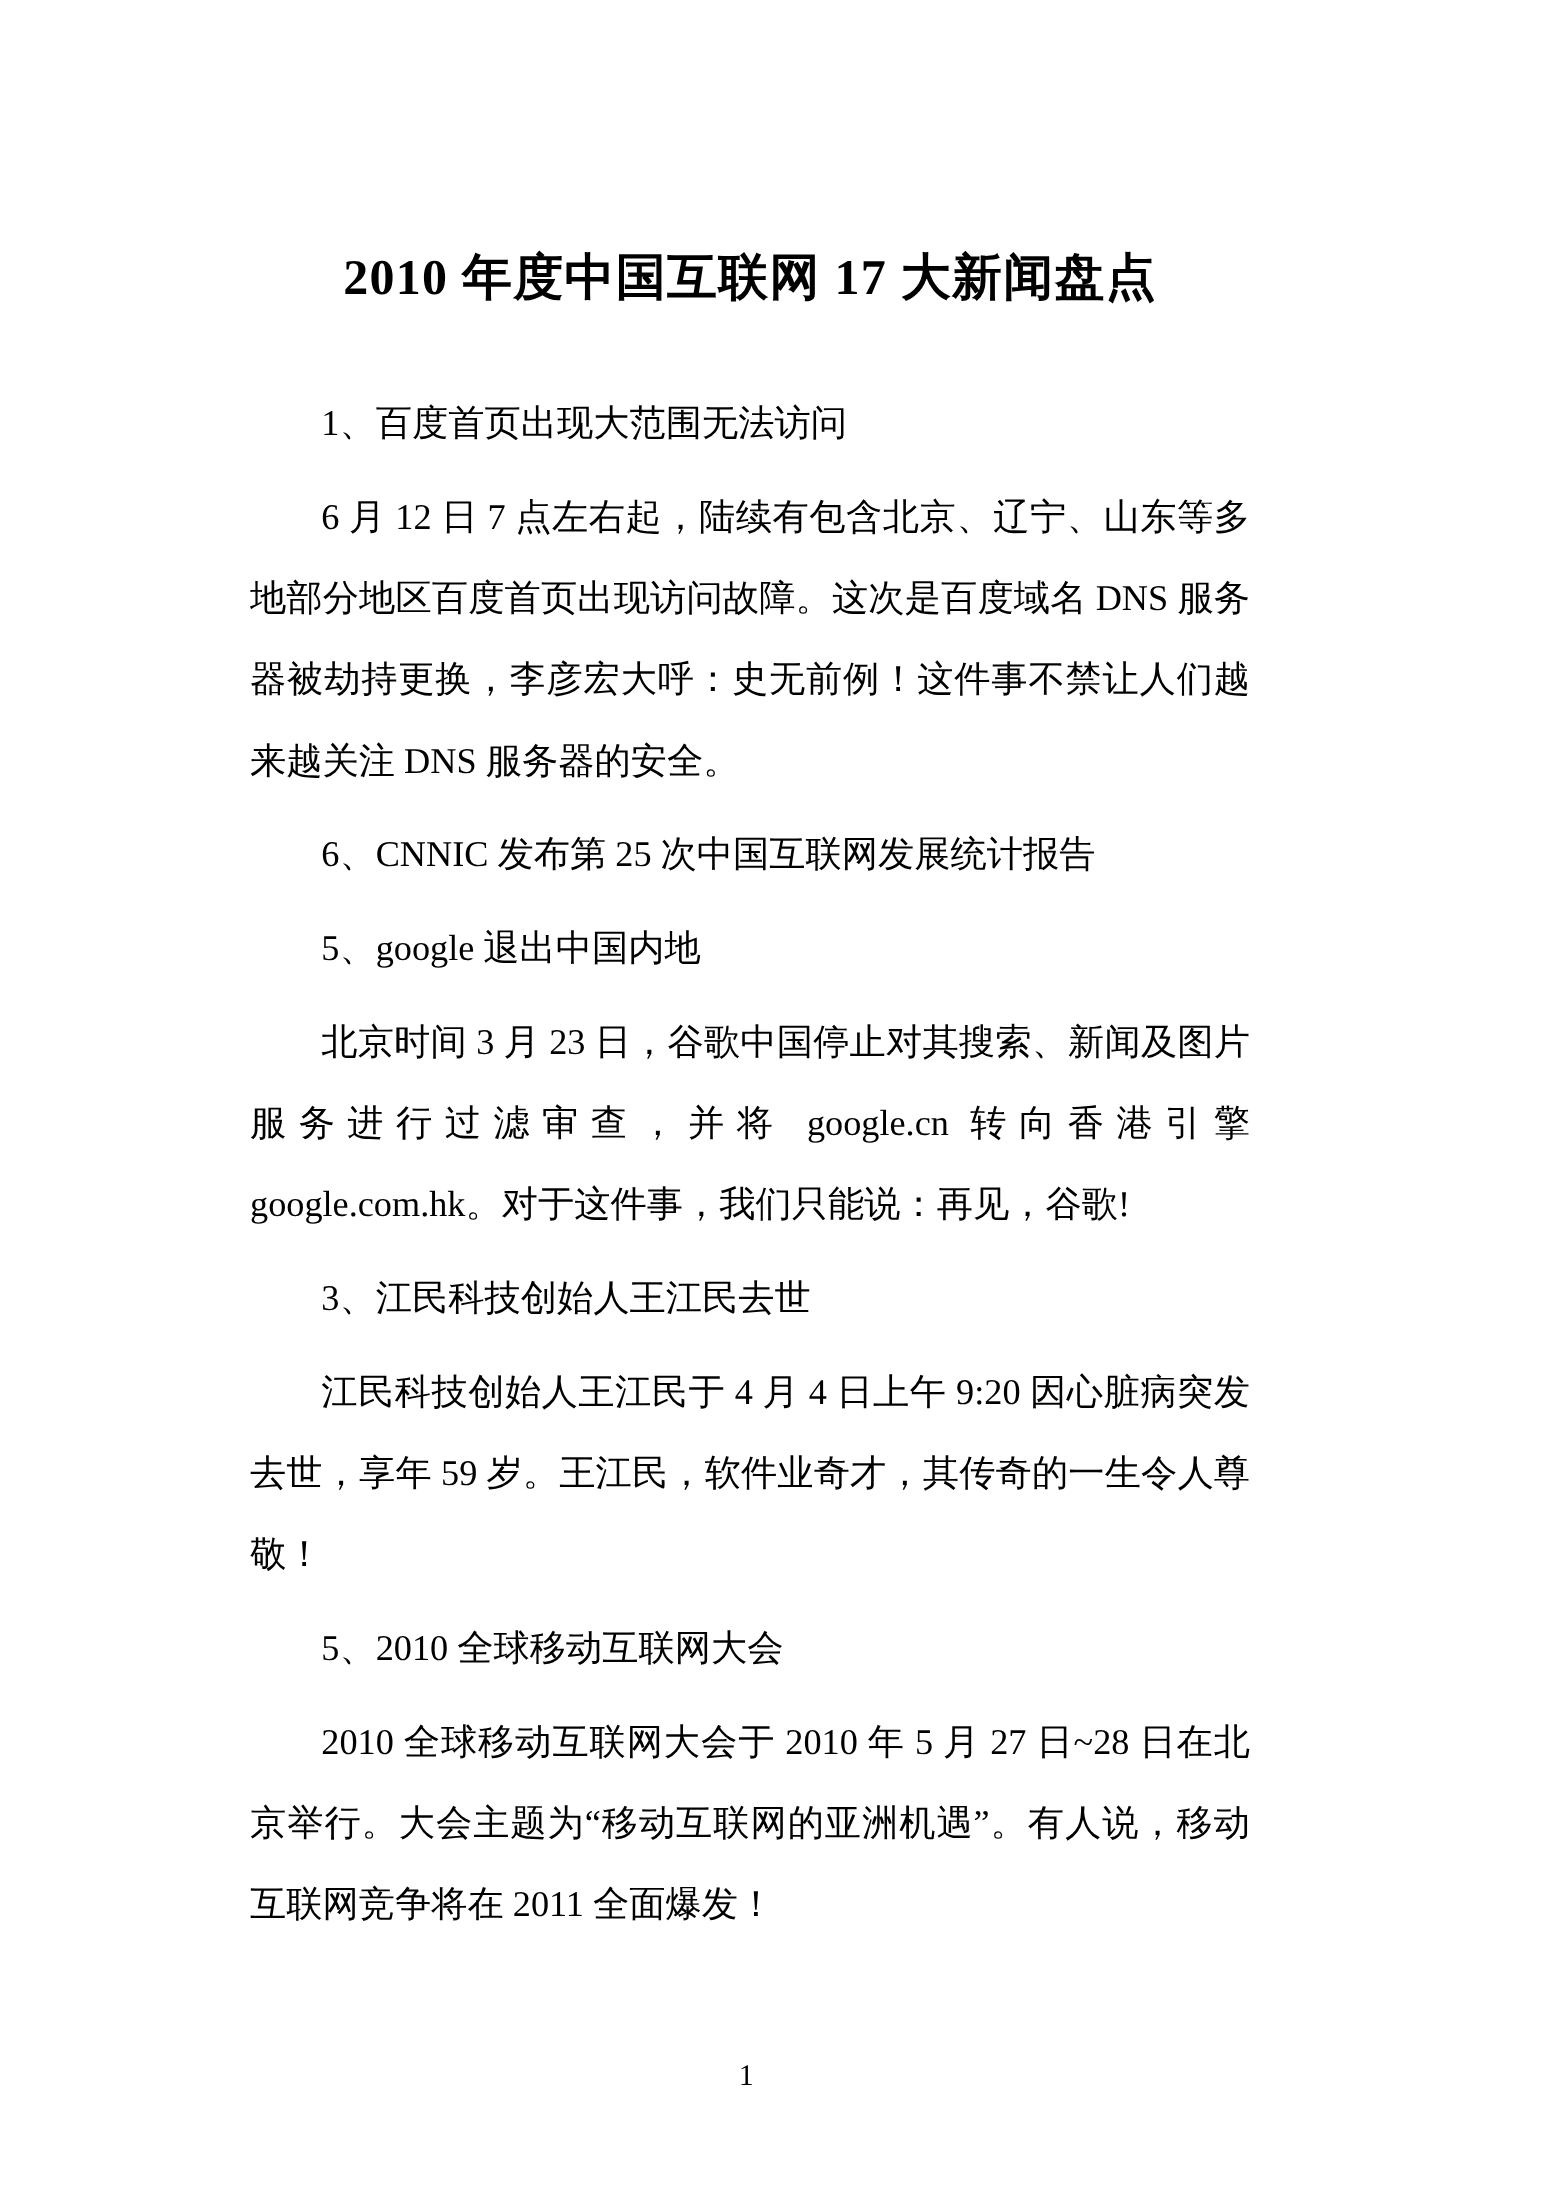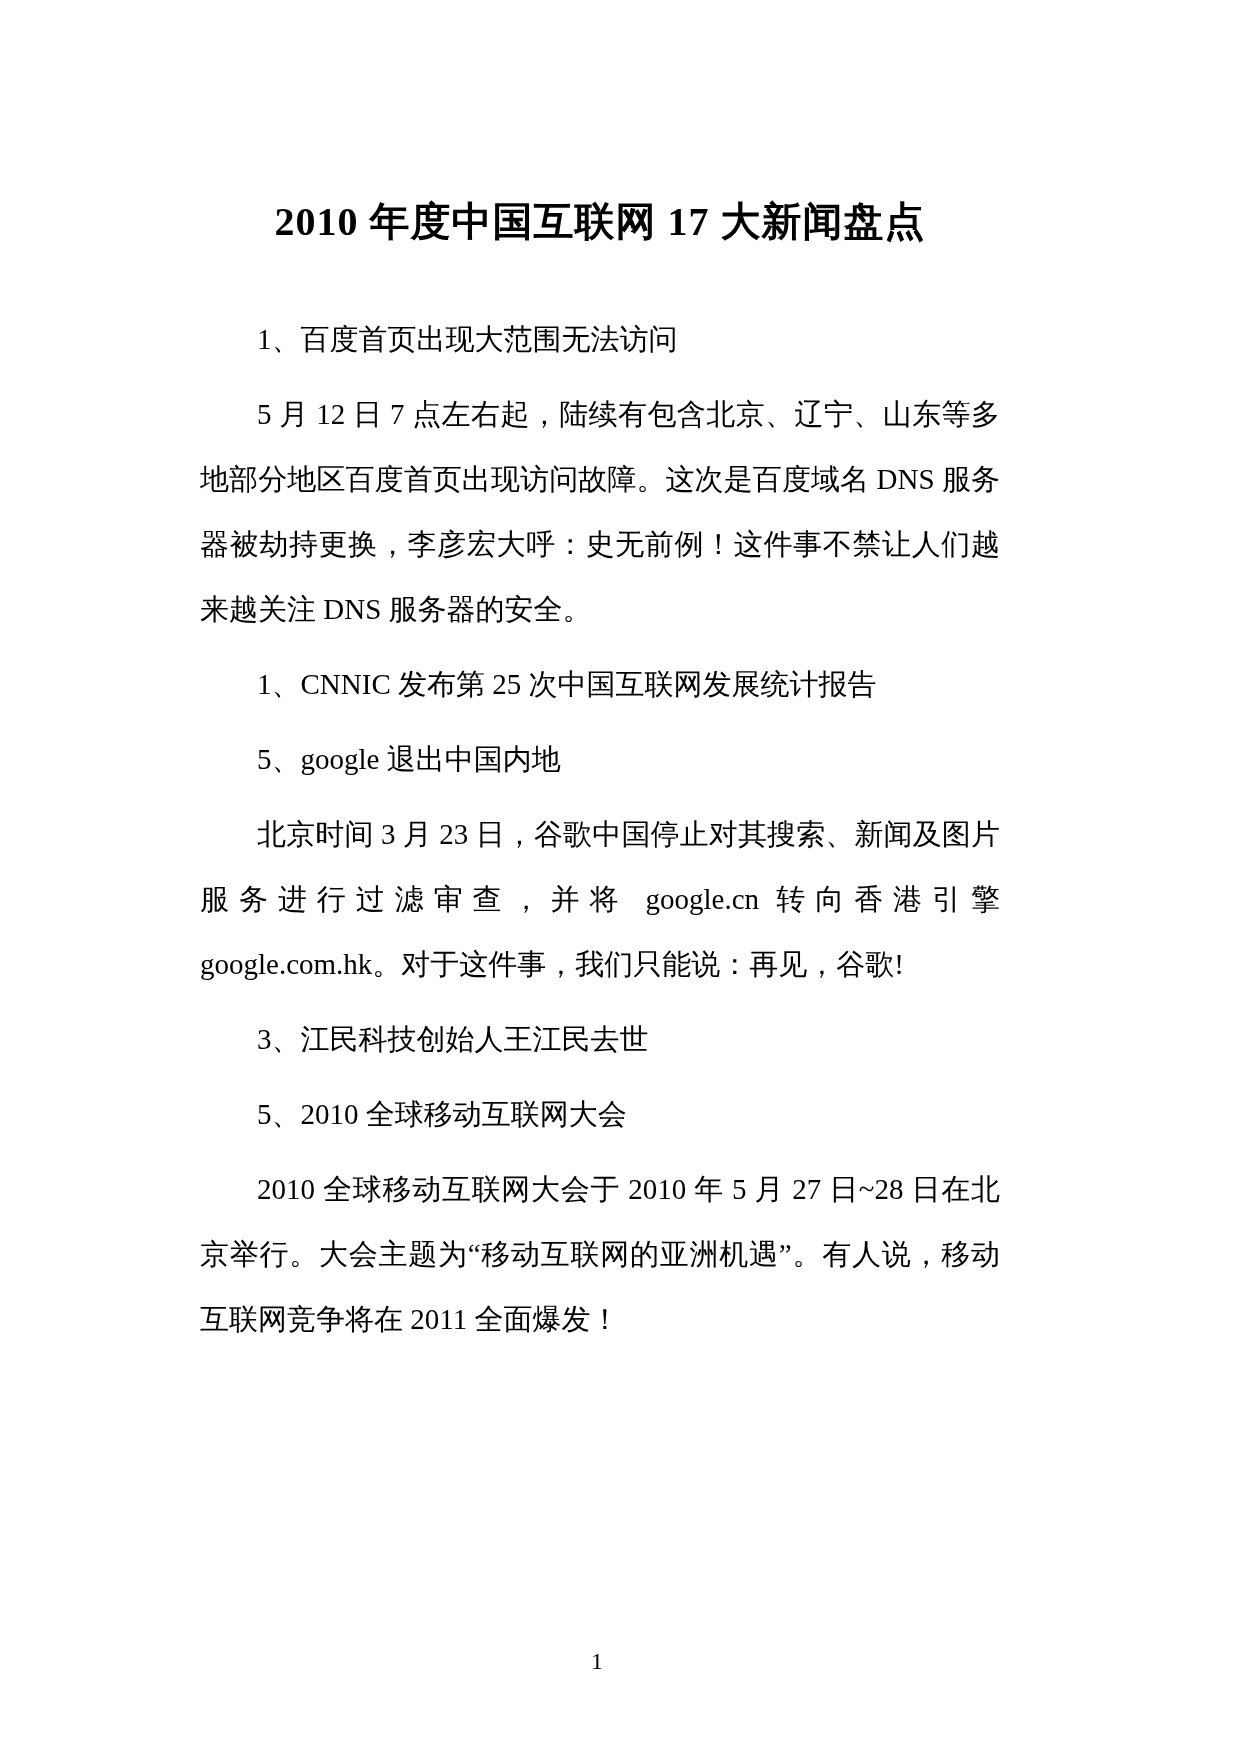--- a/index.html
+++ b/index.html
@@ -50,34 +50,35 @@
 <body>
 
 <div class="page">
 
   <h1 class="doc-title">2010 年度中国互联网 17 大新闻盘点</h1>
 
   <div class="content">
 
     <section>
       <p>1、百度首页出现大范围无法访问</p>
-      <p>5 月 12 日 7 点左右起，陆续有包含北京、辽宁、山东等多地部分地区百度首页出现访问故障。这次是百度域名 DNS 服务器被劫持更换，李彦宏大呼：史无前例！这件事不禁让人们越来越关注 DNS 服务器的安全。</p>
+      <p>6 月 12 日 7 点左右起，陆续有包含北京、辽宁、山东等多地部分地区百度首页出现访问故障。这次是百度域名 DNS 服务器被劫持更换，李彦宏大呼：史无前例！这件事不禁让人们越来越关注 DNS 服务器的安全。</p>
     </section>
 
     <section>
-      <p>1、CNNIC 发布第 25 次中国互联网发展统计报告</p>
+      <p>6、CNNIC 发布第 25 次中国互联网发展统计报告</p>
     </section>
 
     <section>
       <p>5、google 退出中国内地</p>
       <p>北京时间 3 月 23 日，谷歌中国停止对其搜索、新闻及图片服务进行过滤审查，并将 google.cn 转向香港引擎 google.com.hk。对于这件事，我们只能说：再见，谷歌!</p>
     </section>
 
     <section>
       <p>3、江民科技创始人王江民去世</p>
+      <p>江民科技创始人王江民于 4 月 4 日上午 9:20 因心脏病突发去世，享年 59 岁。王江民，软件业奇才，其传奇的一生令人尊敬！</p>
     </section>
 
     <section>
       <p>5、2010 全球移动互联网大会</p>
       <p>2010 全球移动互联网大会于 2010 年 5 月 27 日~28 日在北京举行。大会主题为“移动互联网的亚洲机遇”。有人说，移动互联网竞争将在 2011 全面爆发！</p>
     </section>
 
   </div>
 
   <div class="page-footer">

